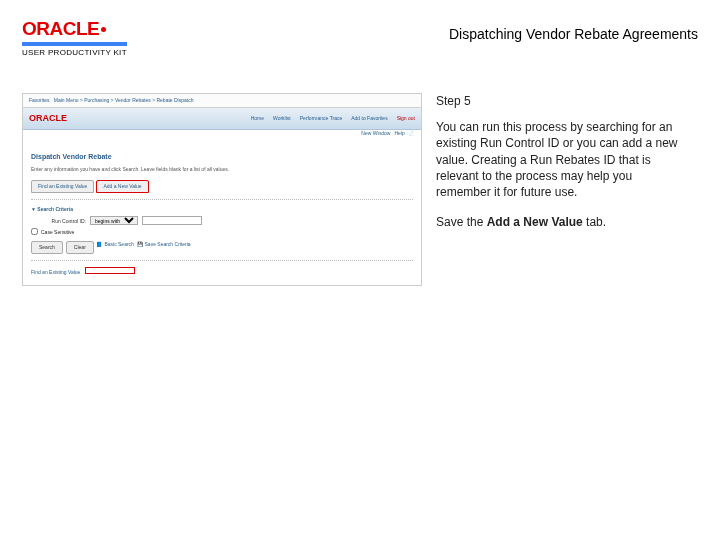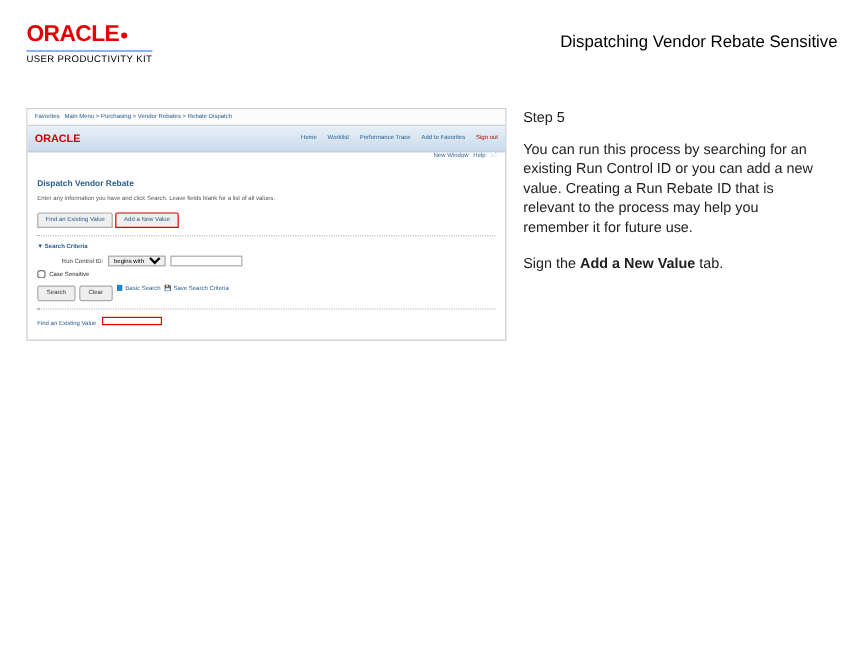--- a/index.html
+++ b/index.html
@@ -2,21 +2,21 @@
 <html><head>
 <meta charset="utf-8">
 <style>
 *{box-sizing:border-box;margin:0;padding:0}
 body{width:720px;height:540px;font-family:Arial,Helvetica,sans-serif;background:#fff;position:relative;font-size:11px;color:#222}
 .header{display:flex;justify-content:space-between;align-items:flex-start;padding:18px 22px 6px 22px}
 .logo-block{display:flex;flex-direction:column}
 .logo-row{display:flex;align-items:center;gap:2px}
 .logo-text{color:#e40000;font-weight:bold;font-size:19px;letter-spacing:-0.5px}
 .logo-dot{width:5px;height:5px;background:#e40000;border-radius:50%;margin-right:1px}
-.logo-sub{font-size:8px;color:#000;border-top:1px solid #3b82f6;padding-top:2px;margin-top:2px;letter-spacing:0.3px}
+.logo-sub{font-size:8px;color:#000;border-top:4px solid #3b82f6;padding-top:2px;margin-top:2px;letter-spacing:0.3px}
 .header-title{font-size:14px;color:#000;padding-top:8px}
 .content{display:flex;gap:14px;padding:0 22px;margin-top:30px}
 .screenshot{width:400px;border:1px solid #ccc;background:#fff;font-size:6px;line-height:1.3;position:relative}
 .ss-top{background:#fbfbfb;border-bottom:1px solid #d0d0d0;padding:3px 6px;display:flex;justify-content:space-between;color:#2a5f8f;font-size:5px}
 .crumb a{color:#2a5f8f;text-decoration:none}
 .ss-brand{background:linear-gradient(#e8f0f7,#c9dbec);padding:5px 6px;display:flex;justify-content:space-between;align-items:center;border-bottom:1px solid #b0c4d8}
 .ss-brand-logo{color:#c00;font-weight:bold;font-size:9px}
 .ss-nav{display:flex;gap:9px;font-size:5px;color:#2a5f8f}
 .ss-nav span{cursor:pointer}
 .ss-signout{color:#b00}
@@ -49,21 +49,21 @@
 <body>
 
 <div class="header">
   <div class="logo-block">
     <div class="logo-row">
       <span class="logo-text">ORACLE</span>
       <span class="logo-dot"></span>
     </div>
     <span class="logo-sub">USER PRODUCTIVITY KIT</span>
   </div>
-  <div class="header-title">Dispatching Vendor Rebate Sensitive</div>
+  <div class="header-title">Dispatching Vendor Rebate Agreements</div>
 </div>
 
 <div class="content">
   <div class="screenshot">
     <div class="ss-top">
       <div class="crumb">
         <a>Favorites</a> &nbsp;
         <a>Main Menu</a> &gt;
         <a>Purchasing</a> &gt;
         <a>Vendor Rebates</a> &gt;
@@ -112,18 +112,18 @@
       <hr class="ss-hr">
       <div>
         <span class="ss-link">Find an Existing Value</span>
         <span class="ss-redline"></span>
       </div>
     </div>
   </div>
 
   <div class="instructions">
     <div class="step">Step 5</div>
-    <div class="para">You can run this process by searching for an existing Run Control ID or you can add a new value. Creating a Run Rebate ID that is relevant to the process may help you remember it for future use.</div>
+    <div class="para">You can run this process by searching for an existing Run Control ID or you can add a new value. Creating a Run Rebates ID that is relevant to the process may help you remember it for future use.</div>
     <div class="click-line">
-      <span>Sign the </span><b>Add a New Value</b><span> tab.</span>
+      <span>Save the </span><b>Add a New Value</b><span> tab.</span>
     </div>
   </div>
 </div>
 
 </body></html>

